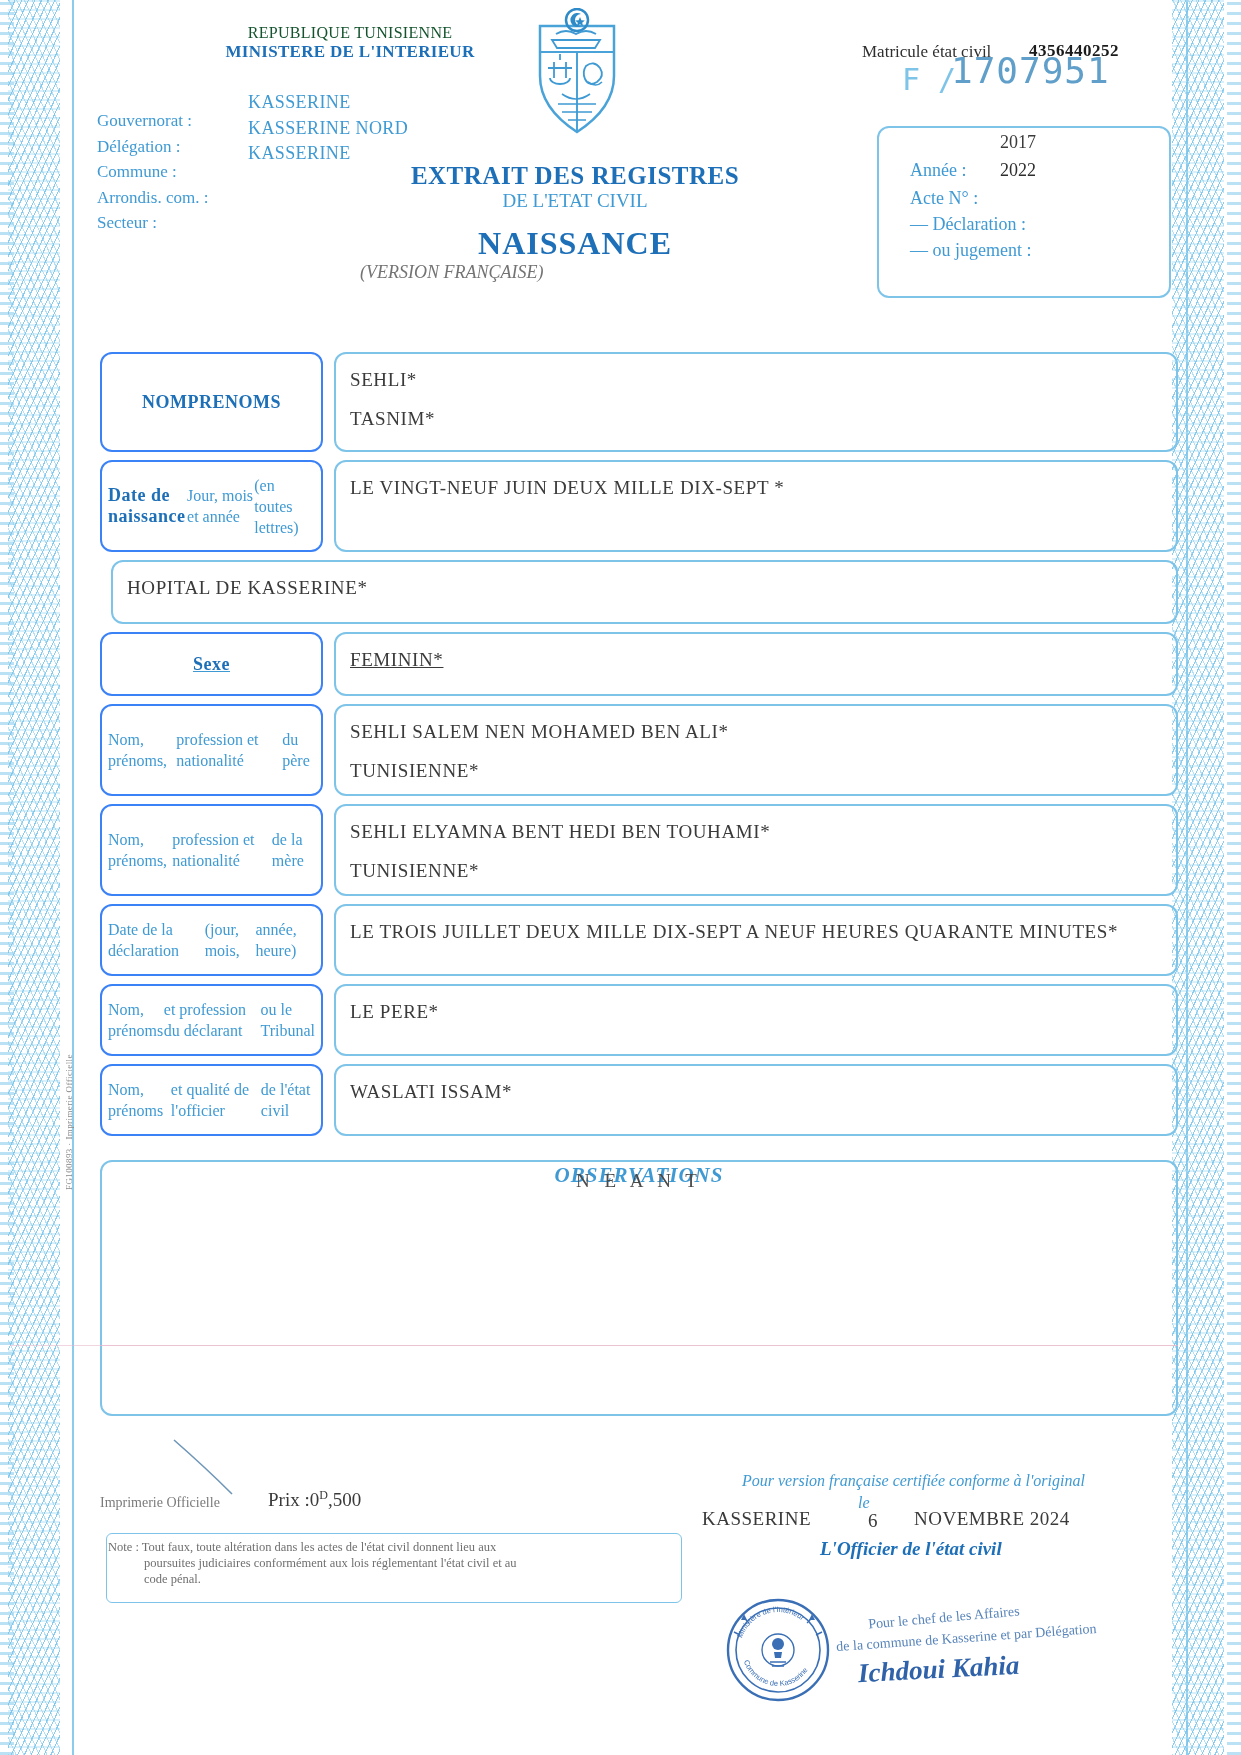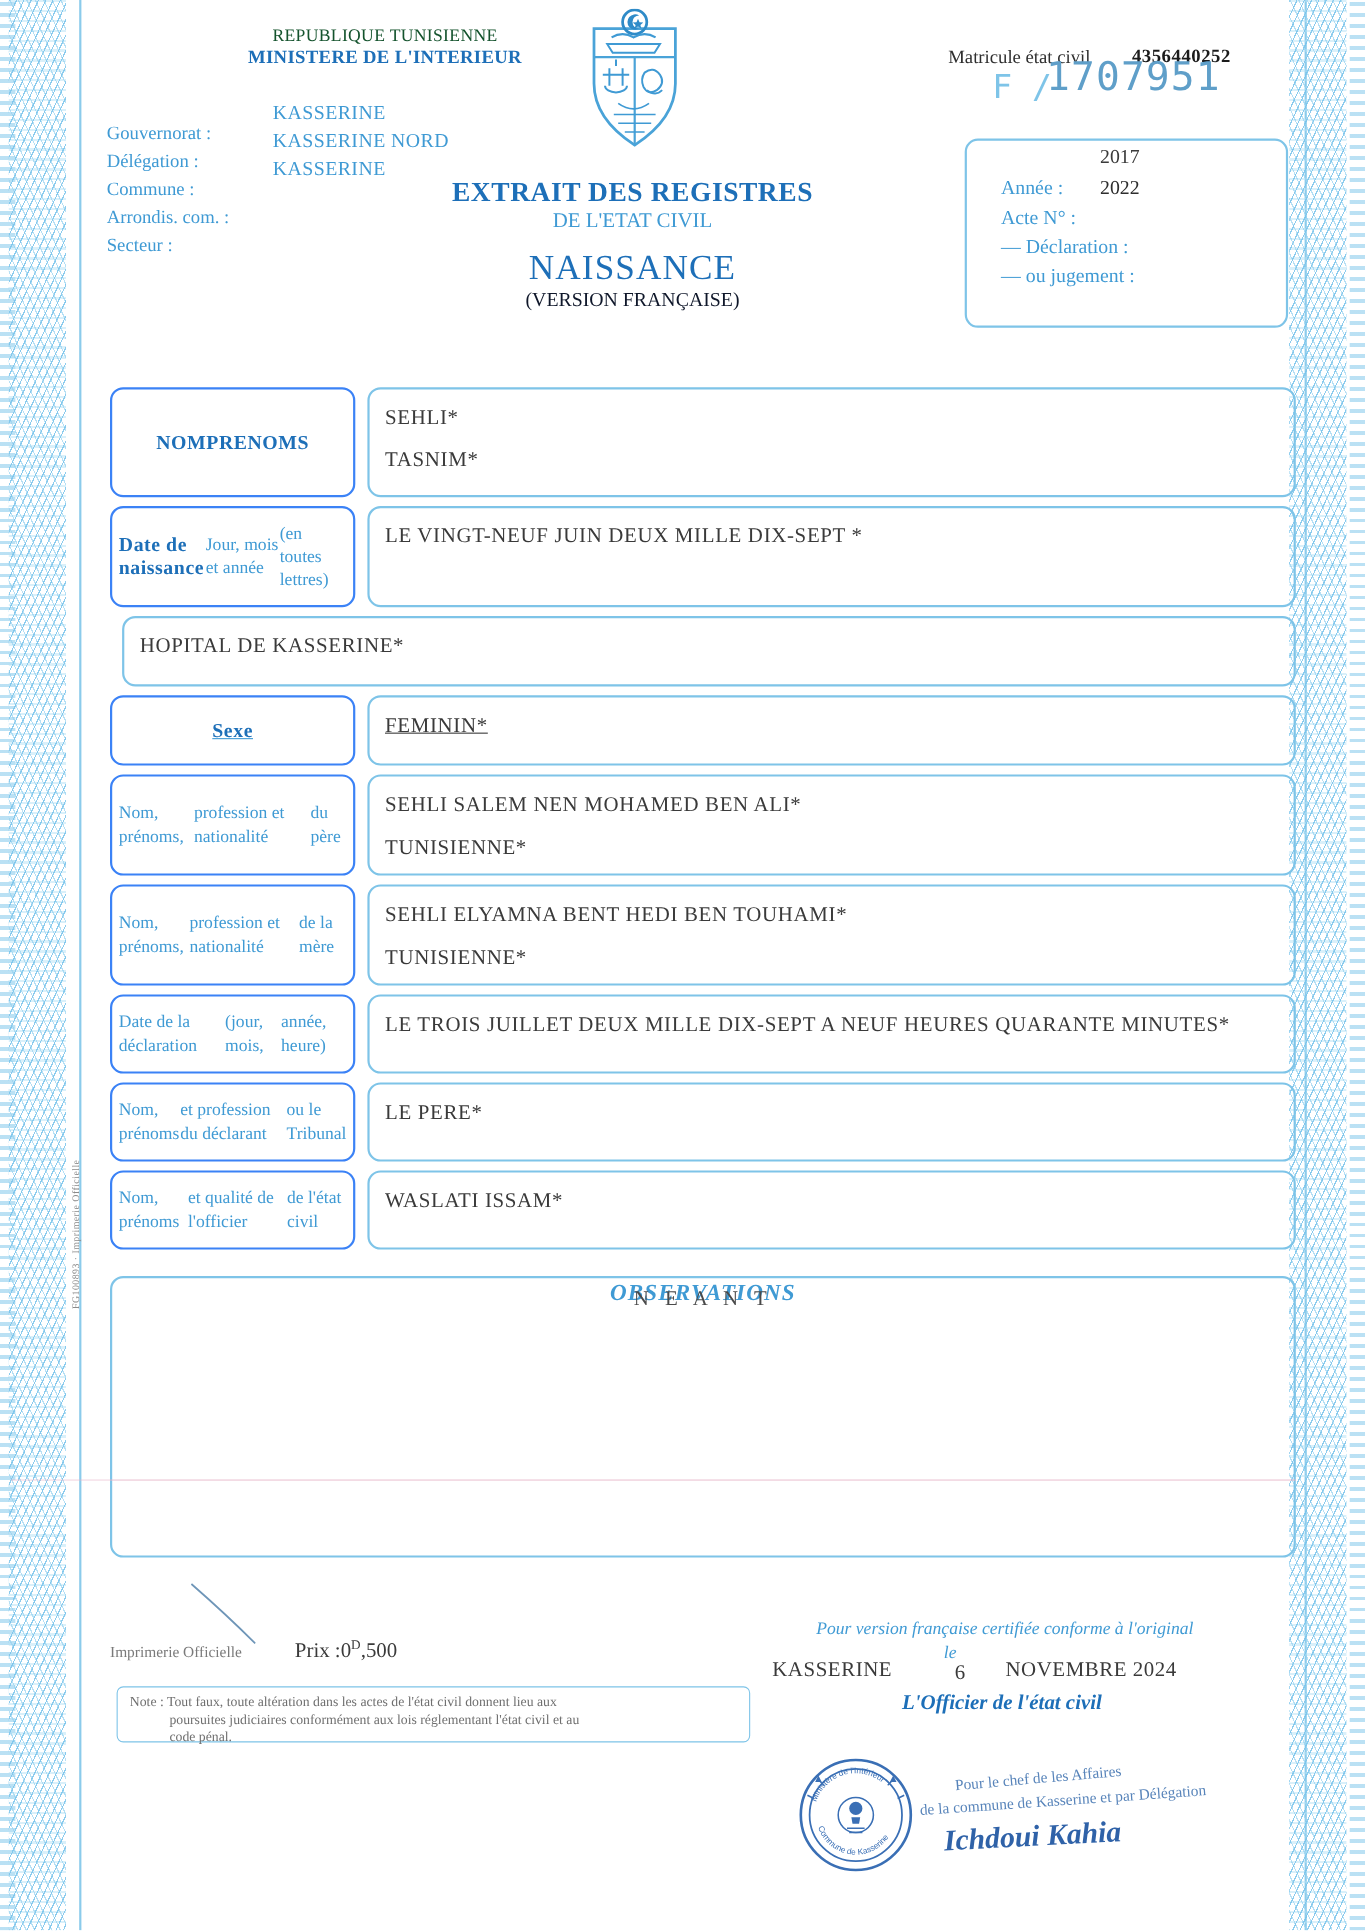--- a/index.html
+++ b/index.html
@@ -132,31 +132,32 @@
     color: #3f9ad4;
     font-size: 19px;
   }
   .title-type {
     position: absolute;
     left: 360px;
     top: 225px;
     width: 430px;
     text-align: center;
     color: #1d6fb8;
-    font-weight: normal;
+    font-weight: bold;
     font-size: 32px;
     letter-spacing: 1px;
   }
   .title-version {
     position: absolute;
     left: 360px;
     top: 262px;
     width: 430px;
-    text-align: center;
-    color: #0f172a;
+    text-align: left;
+    color: #737373;
+    font-style: italic;
     font-size: 18px;
   }
 
   
   .matricule-label {
     position: absolute;
     left: 862px;
     top: 42px;
     color: #2f2f2f;
     font-size: 17px;
@@ -358,25 +359,25 @@
     top: 1488px;
     color: #3a3a3a;
     font-size: 19px;
   }
   .prix sup { font-size: 12px; }
   .note-box {
     position: absolute;
     left: 106px;
     top: 1533px;
     width: 576px;
-    height: 51px;
+    height: 70px;
     border: 1.5px solid #7ec4e8;
     border-radius: 6px;
     box-sizing: border-box;
-    padding: 5px 11px;
+    padding: 5px 1px;
     color: #6f6f6f;
     font-size: 12.5px;
     line-height: 16px;
   }
   .note-box .indent { padding-left: 36px; display: block; }
   .pen-stroke {
     position: absolute;
     left: 170px;
     top: 1438px;
     width: 80px;

